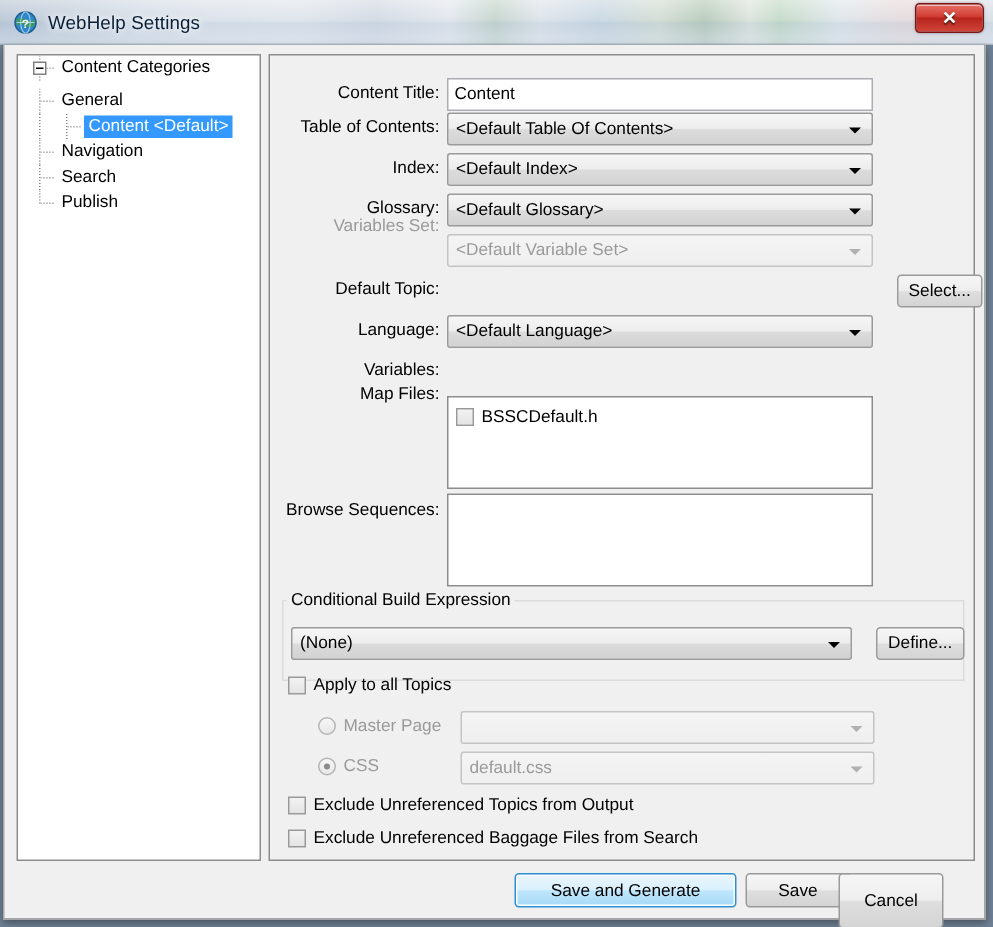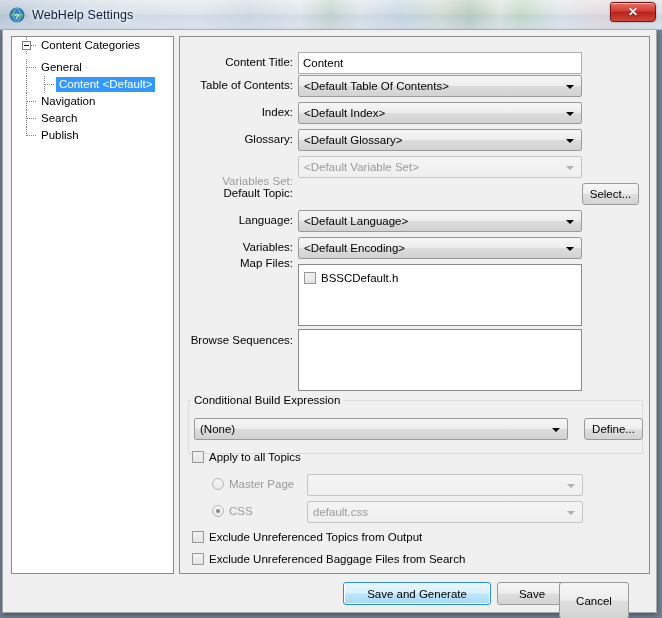--- a/index.html
+++ b/index.html
@@ -403,40 +403,36 @@
         <span>&lt;Default Index&gt;</span>
         <span class="arrow"></span>
       </div>
 
       <div class="fld-label" style="left:3px; top:96px; width:110px;">Glossary:</div>
       <div class="combo" style="left:118px; top:92px; width:284px;">
         <span>&lt;Default Glossary&gt;</span>
         <span class="arrow"></span>
       </div>
 
-      <div class="fld-label" style="left:3px; top:138px; width:110px; color:#9a9a9a;">Variables Set:</div>
+      <div class="fld-label" style="left:3px; top:108px; width:110px; color:#9a9a9a;">Variables Set:</div>
       <div class="combo disabled" style="left:118px; top:119px; width:284px;">
         <span>&lt;Default Variable Set&gt;</span>
         <span class="arrow"></span>
       </div>
 
       <div class="fld-label" style="left:3px; top:150px; width:110px;">Default Topic:</div>
-      <div class="btn" style="left:402px; top:146px; width:57px; height:22px;">Select...</div>
+      <div class="btn" style="left:418px; top:146px; width:57px; height:22px;">Select...</div>
 
       <div class="fld-label" style="left:3px; top:177px; width:110px;">Language:</div>
       <div class="combo" style="left:118px; top:173px; width:284px;">
         <span>&lt;Default Language&gt;</span>
         <span class="arrow"></span>
       </div>
 
       <div class="fld-label" style="left:3px; top:204px; width:110px;">Variables:</div>
-      <div class="combo" style="left:118px; top:200px; width:284px;">
-        <span>&lt;Default Encoding&gt;</span>
-        <span class="arrow"></span>
-      </div>
 
       <div class="fld-label" style="left:3px; top:220px; width:110px;">Map Files:</div>
       <div class="listbox" style="left:118px; top:227px; width:284px; height:62px;">
         <div class="lb-item" style="margin-top:4px;">
           <span class="cb"></span>
           <span style="margin-left:5px;">BSSCDefault.h</span>
         </div>
       </div>
 
       <div class="fld-label" style="left:3px; top:297px; width:110px;">Browse Sequences:</div>

